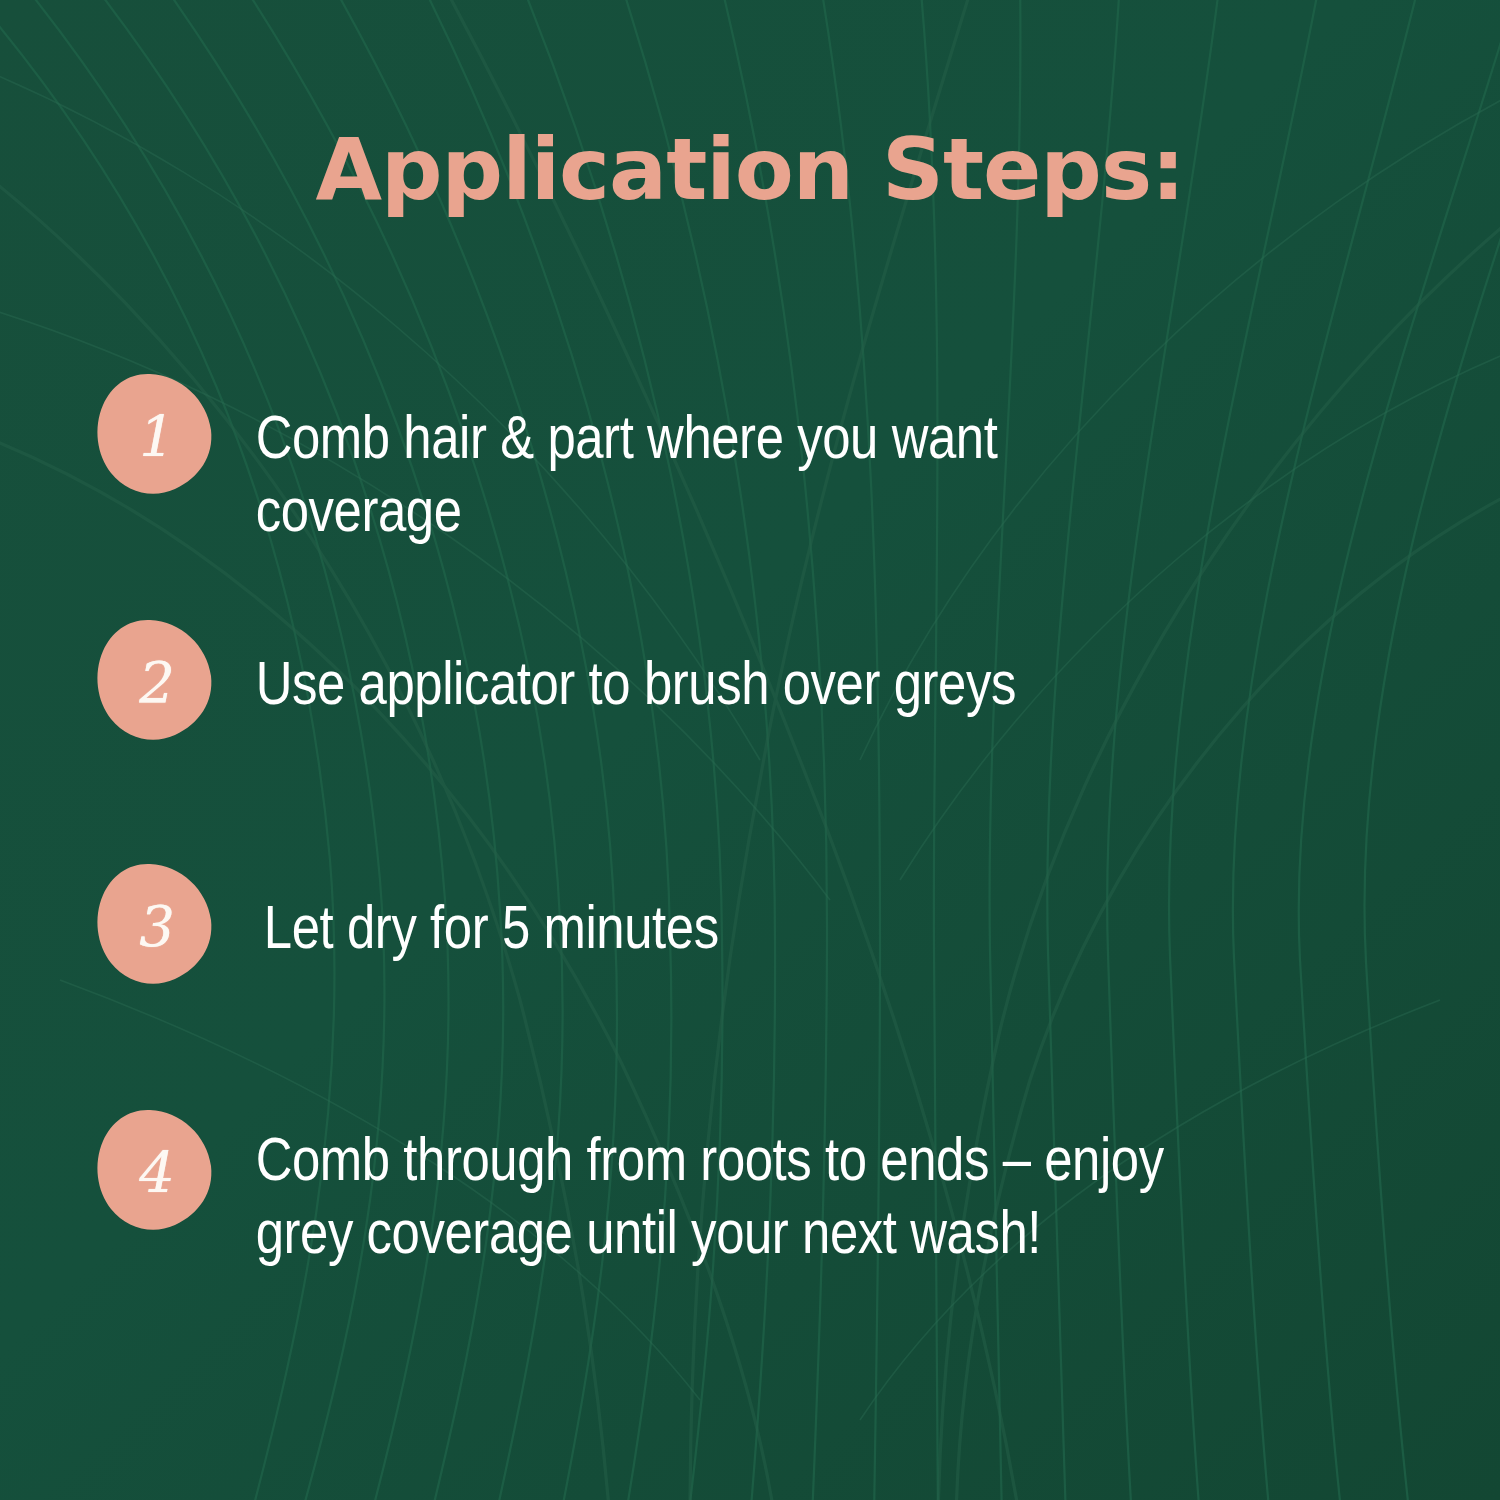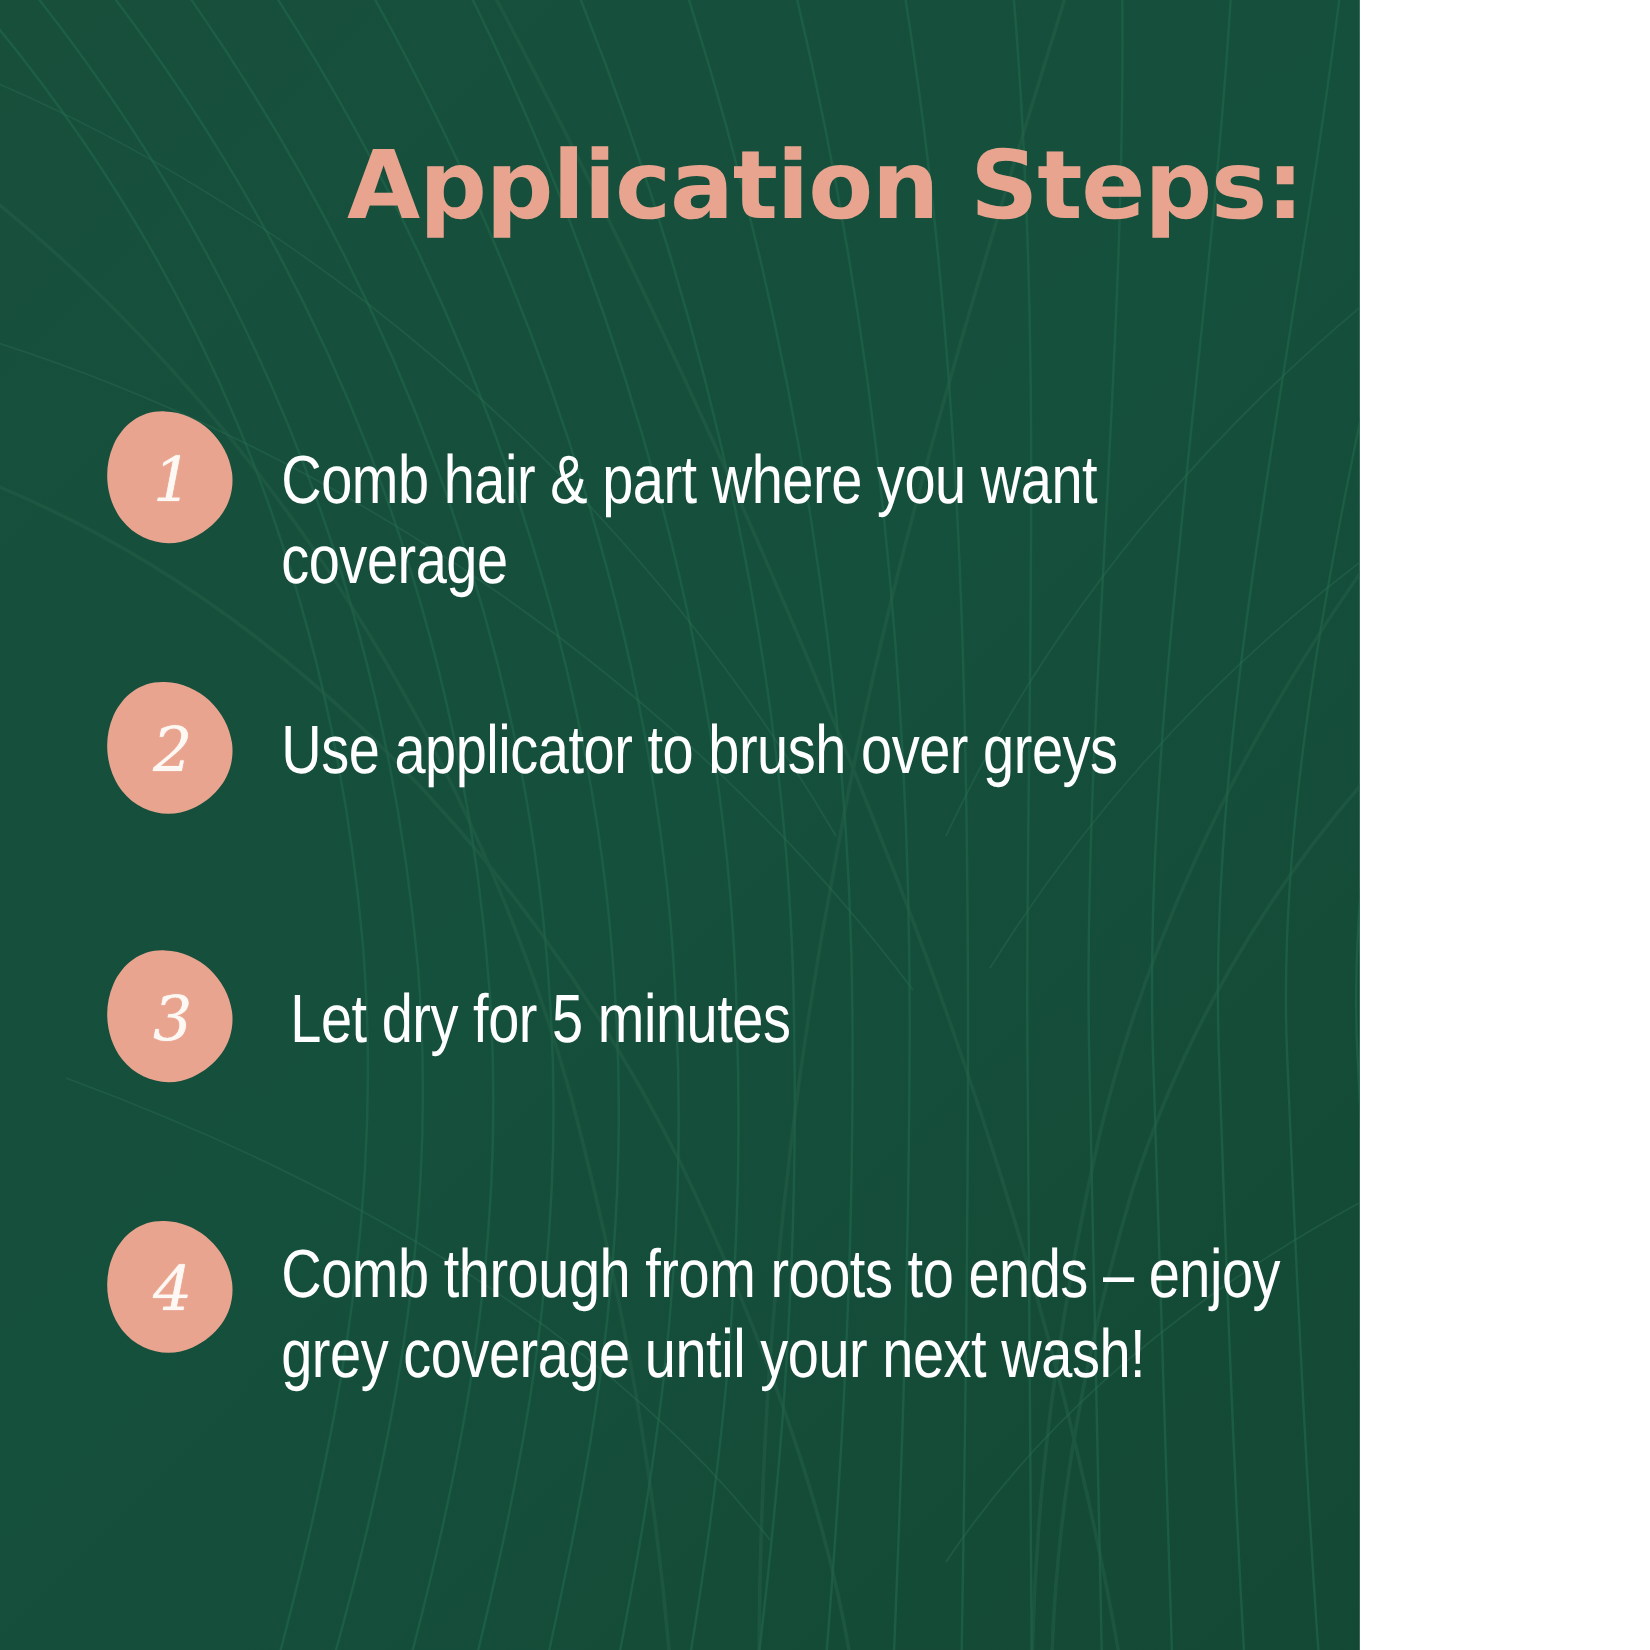--- a/index.html
+++ b/index.html
@@ -8,21 +8,21 @@
   }
   body {
     width: 1500px;
     height: 1500px;
     overflow: hidden;
     font-family: "Liberation Sans", sans-serif;
   }
 
   #poster {
     position: relative;
-    width: 1236px;
+    width: 1500px;
     height: 1500px;
     background: #15503c;
     overflow: hidden;
   }
 
   
   #bg-texture {
     position: absolute;
     inset: 0;
     width: 1500px;

